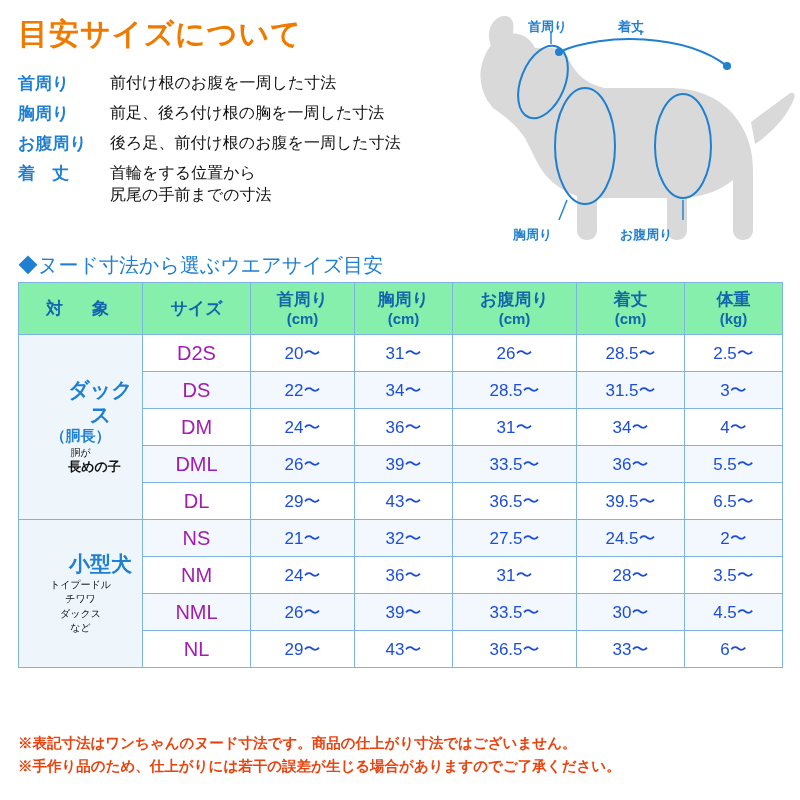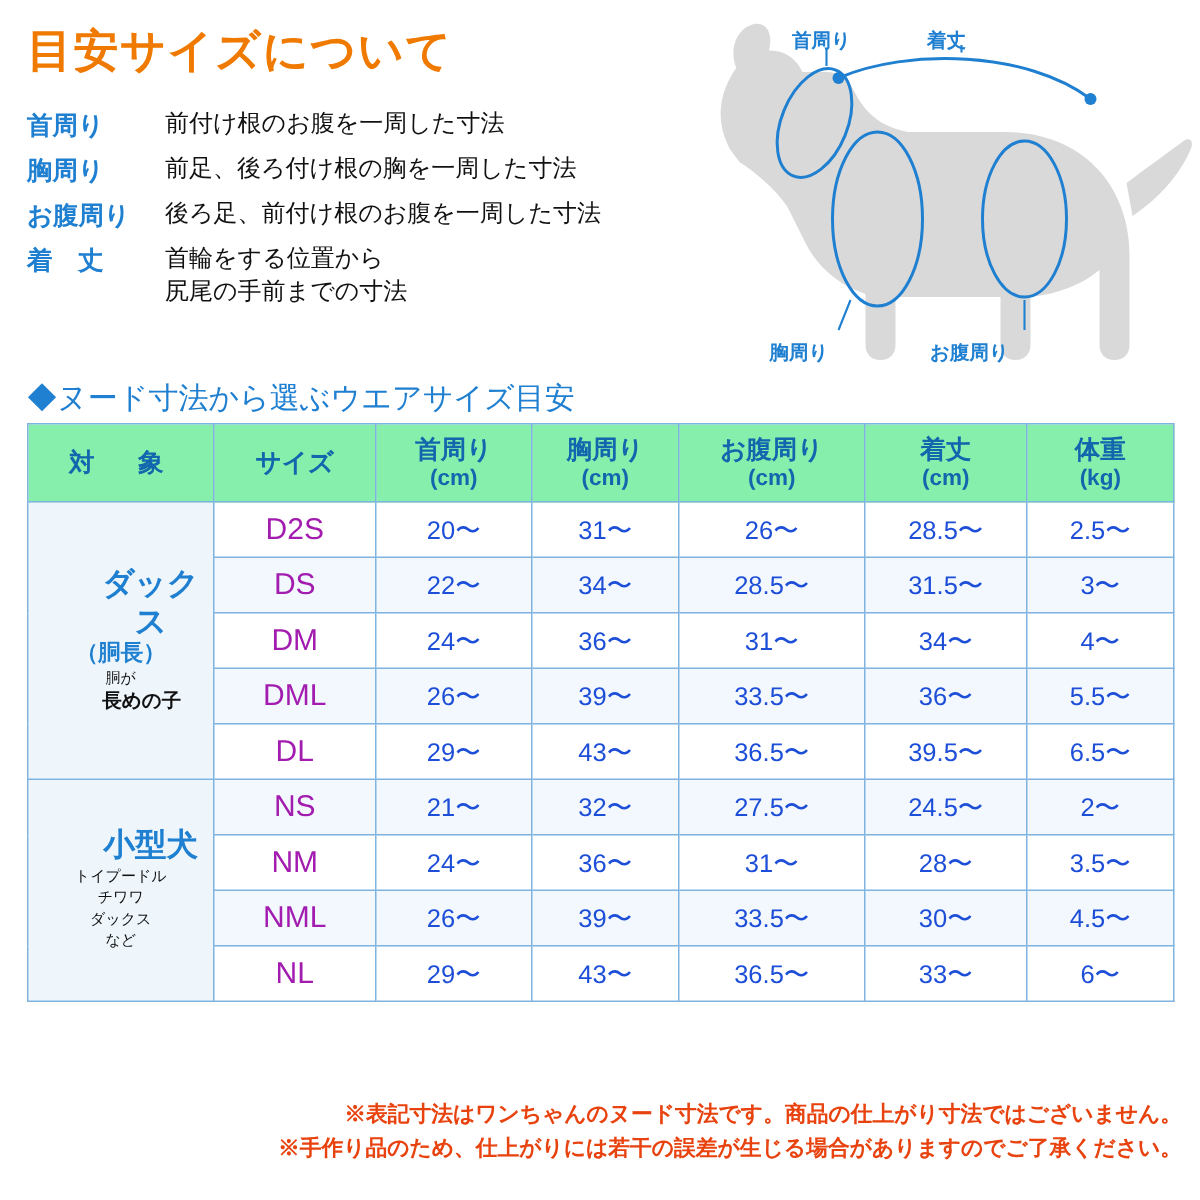--- a/index.html
+++ b/index.html
@@ -134,21 +134,20 @@
   .notes {
     position: absolute;
     left: 18px; top: 732px;
     width: 770px;
   }
   .note {
     color: #e8420e;
     font-size: 14.5px;
     font-weight: bold;
     line-height: 1.6;
-    text-align: right;
   }
 </style>
 </head>
 <body>
 
 <div class="page">
 
   <div class="title">目安サイズについて</div>
 
   <div class="legend">

